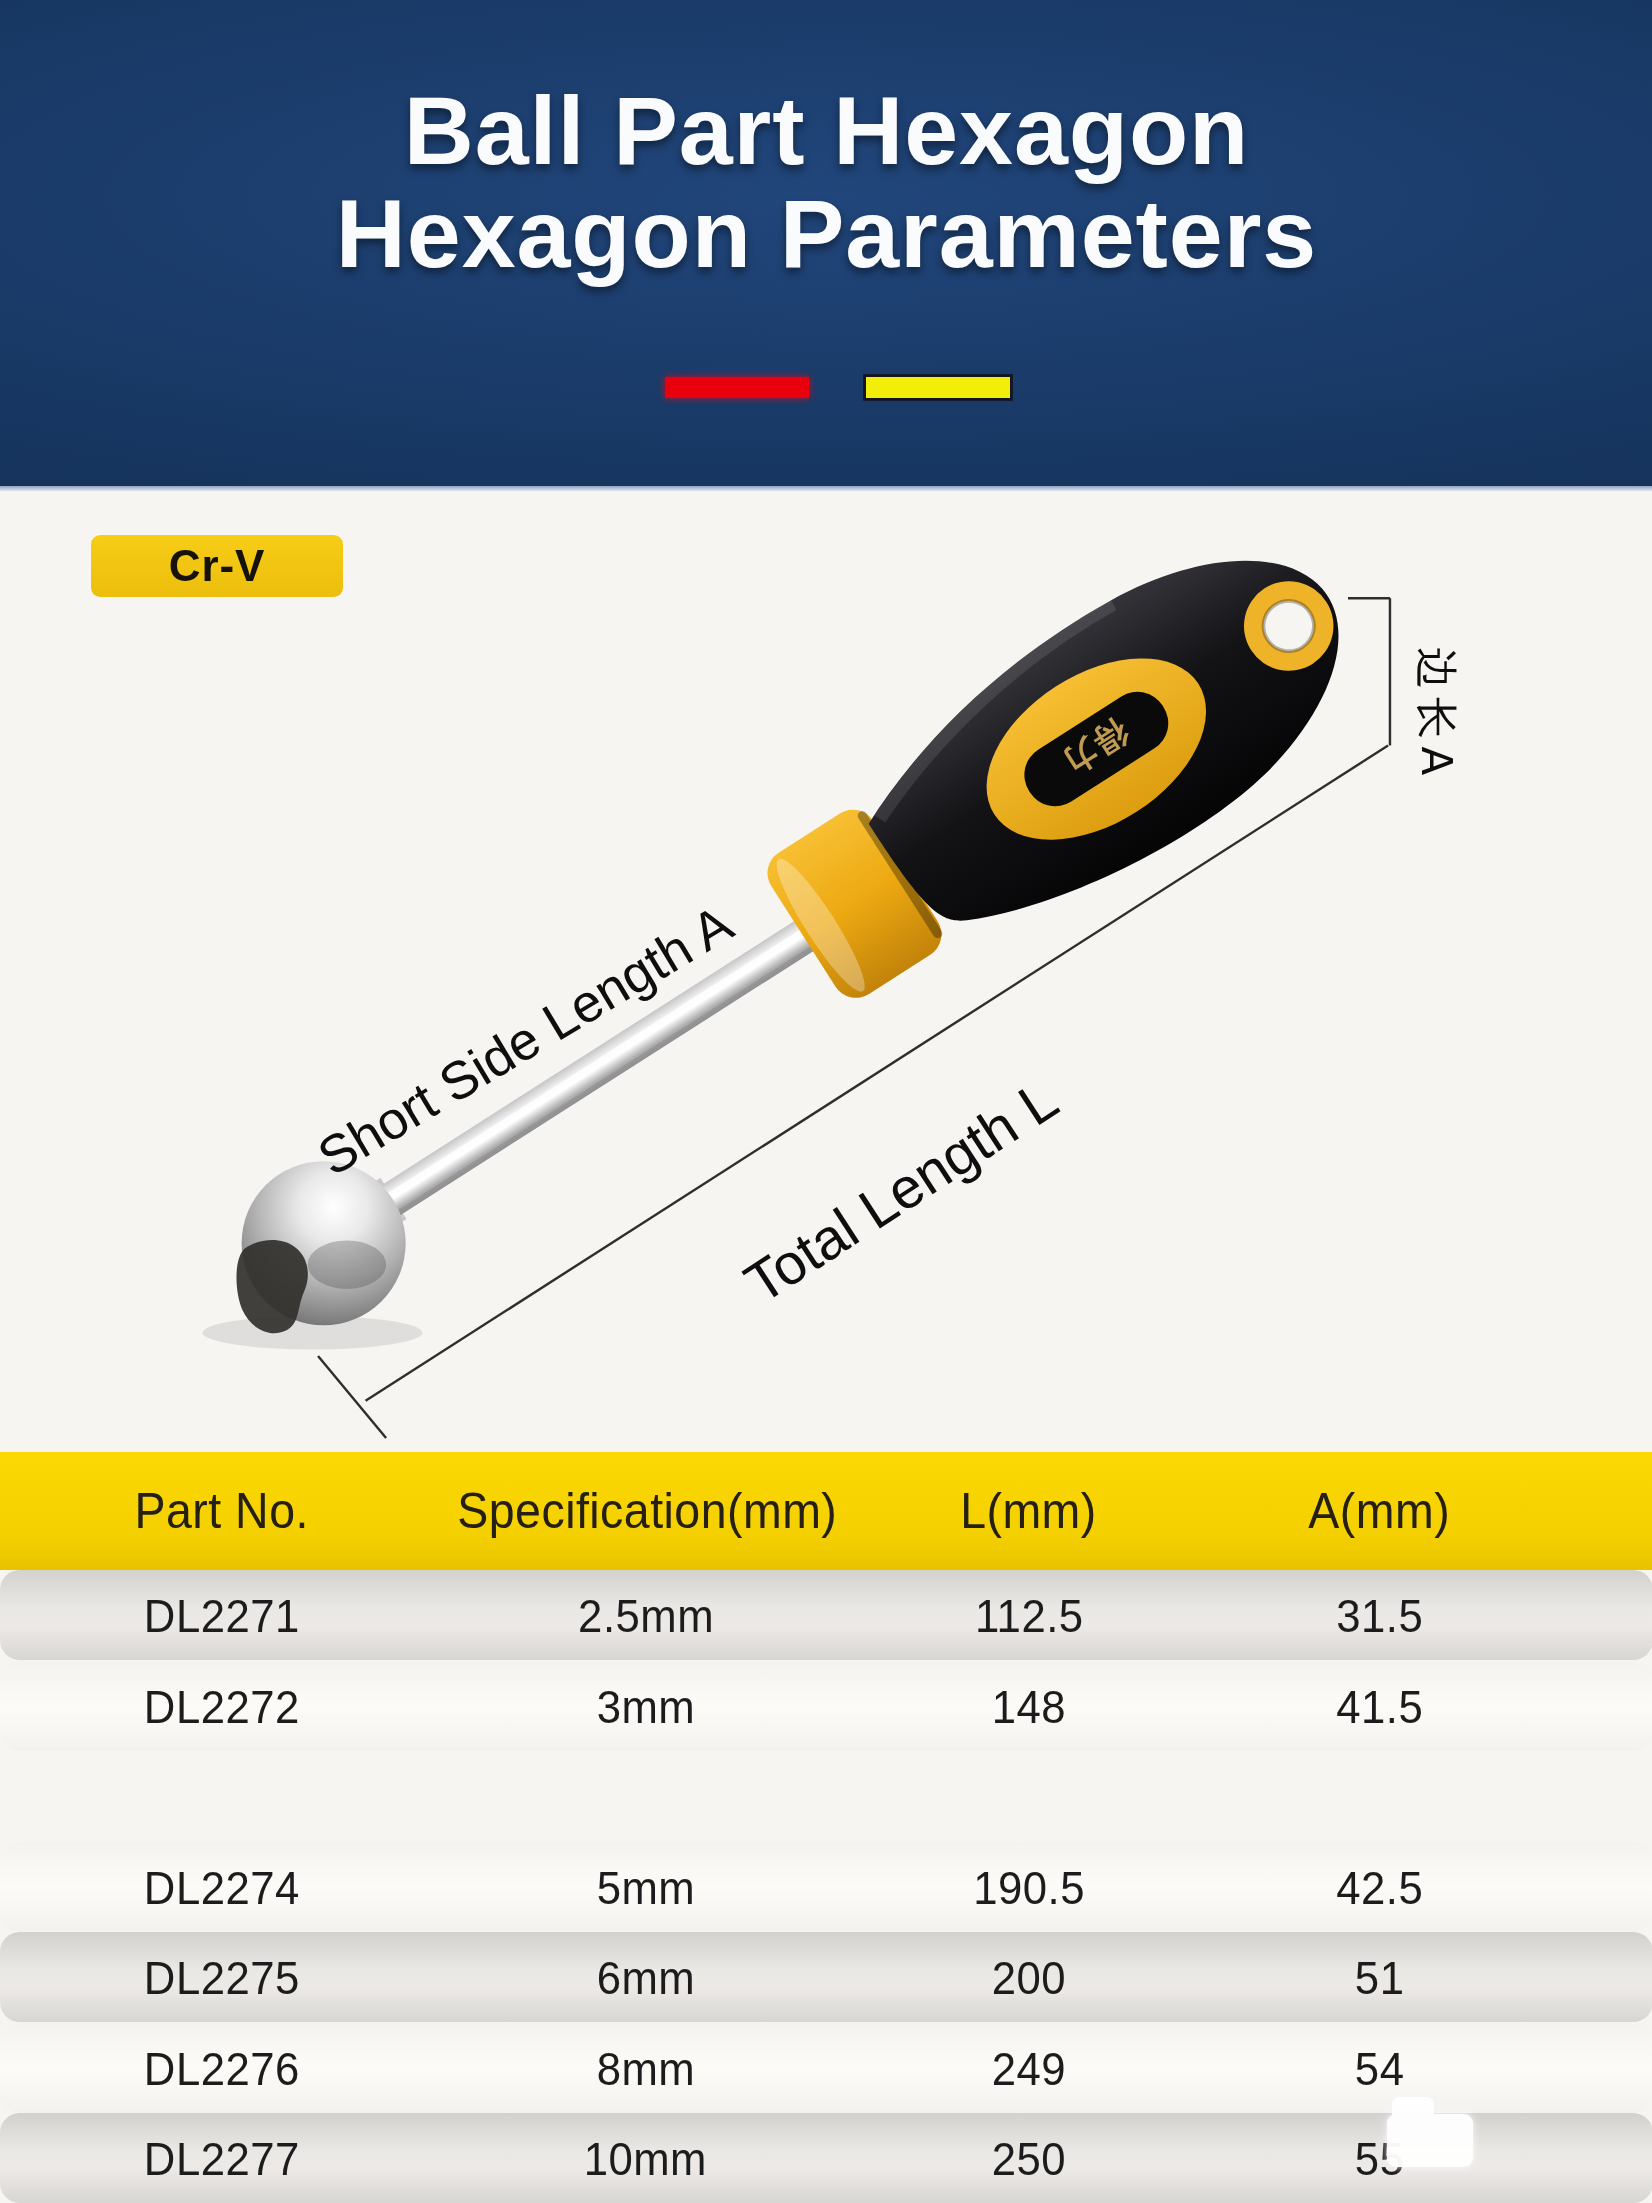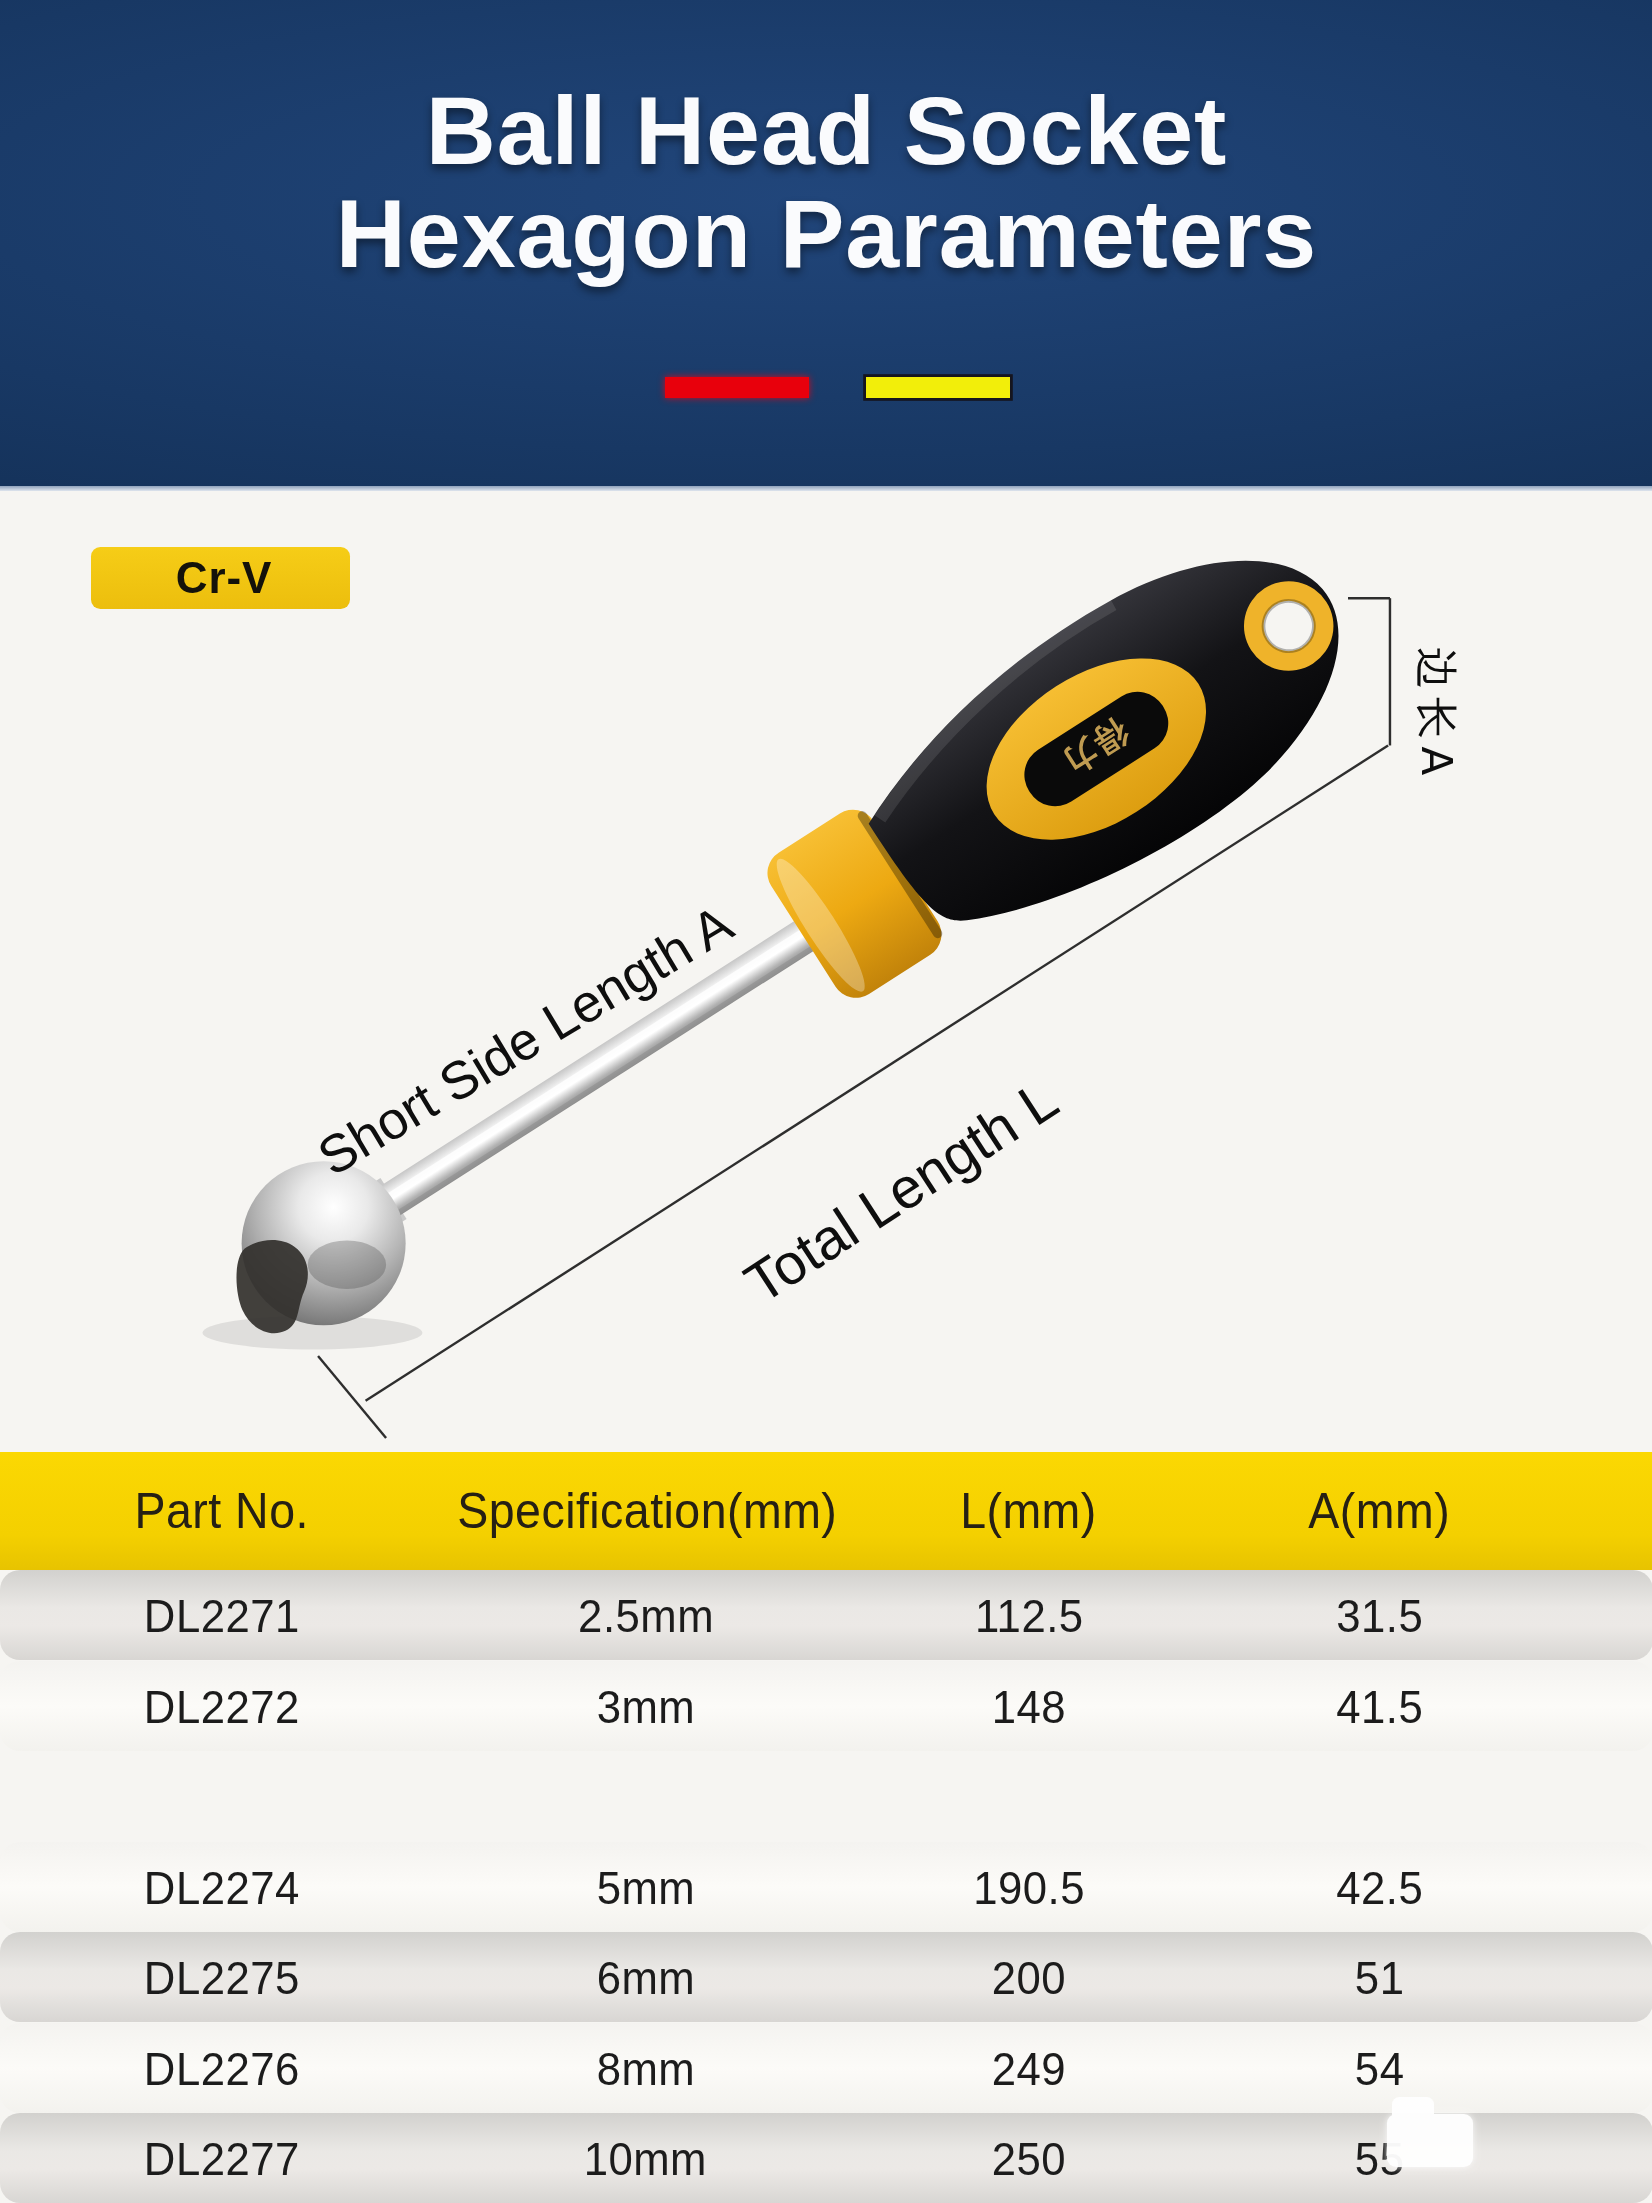--- a/index.html
+++ b/index.html
@@ -13,24 +13,24 @@
           background:linear-gradient(180deg,#8fa2bc,#dfe5ee);}
   .title{position:absolute;left:0;top:80px;width:100%;text-align:center;color:#fafbfd;
          font-weight:bold;font-size:97px;line-height:1.06;letter-spacing:0.9px;
          text-shadow:0 4.7px 8.4px rgba(0,0,0,.45);}
   .bar{position:absolute;top:377px;height:21.4px;}
   .bar.red{left:665px;width:144px;background:#e8000c;box-shadow:0 0 7.5px rgba(236,0,20,.85);}
   .bar.yellow{left:866px;width:144px;background:#f2ee0a;box-shadow:0 0 0 2.8px #15151e;}
 
   
   .product{position:absolute;left:0;top:491px;width:1653px;height:961px;background:#f6f5f2;}
-  .badge{position:absolute;left:91px;top:56px;width:252px;height:62px;border-radius:9.3px;
+  .badge{position:absolute;left:91px;top:44px;width:252px;height:62px;border-radius:9.3px;
          background:linear-gradient(180deg,#f6cd17,#ecbe0d);
          display:flex;align-items:center;justify-content:center;
-         font-size:44px;font-weight:bold;color:#14120a;letter-spacing:0.9px;padding-left:7px;}
+         font-size:44px;font-weight:bold;color:#14120a;letter-spacing:0.9px;}
   .product svg{position:absolute;left:0;top:0;display:block;}
   .anno{position:absolute;color:#0e0e0e;white-space:nowrap;font-weight:400;}
   .anno.short{left:525px;top:549px;font-size:53px;transform:translate(-50%,-50%) rotate(-31deg);}
   .anno.total{left:901px;top:700px;font-size:57px;transform:translate(-50%,-50%) rotate(-33deg);}
   .anno.cn{left:1436px;top:224px;font-size:42px;letter-spacing:7.5px;
            transform:translate(-50%,-50%) rotate(90deg);
            font-family:"DejaVu Sans","Liberation Sans",sans-serif;}
 
   
   .spec{position:absolute;left:0;top:1452px;width:1653px;height:751px;background:#f6f5f2;}
@@ -51,21 +51,21 @@
   .wm::before{content:"";position:absolute;left:4.7px;top:-17px;width:42px;height:28px;
       background:#fff;border-radius:7.5px;}
 </style>
 </head>
 <body>
 
 <div class="page">
 
   <div class="banner">
     <div class="title">
-      <div>Ball Head Socket</div>
+      <div>Ball Part Hexagon</div>
       <div>Hexagon Parameters</div>
     </div>
     <div class="bar red"></div>
     <div class="bar yellow"></div>
   </div>
 
   <div class="product">
     <div class="badge">Cr-V</div>
 
     <svg width="1653" height="961" viewBox="0 0 1773 1031">

